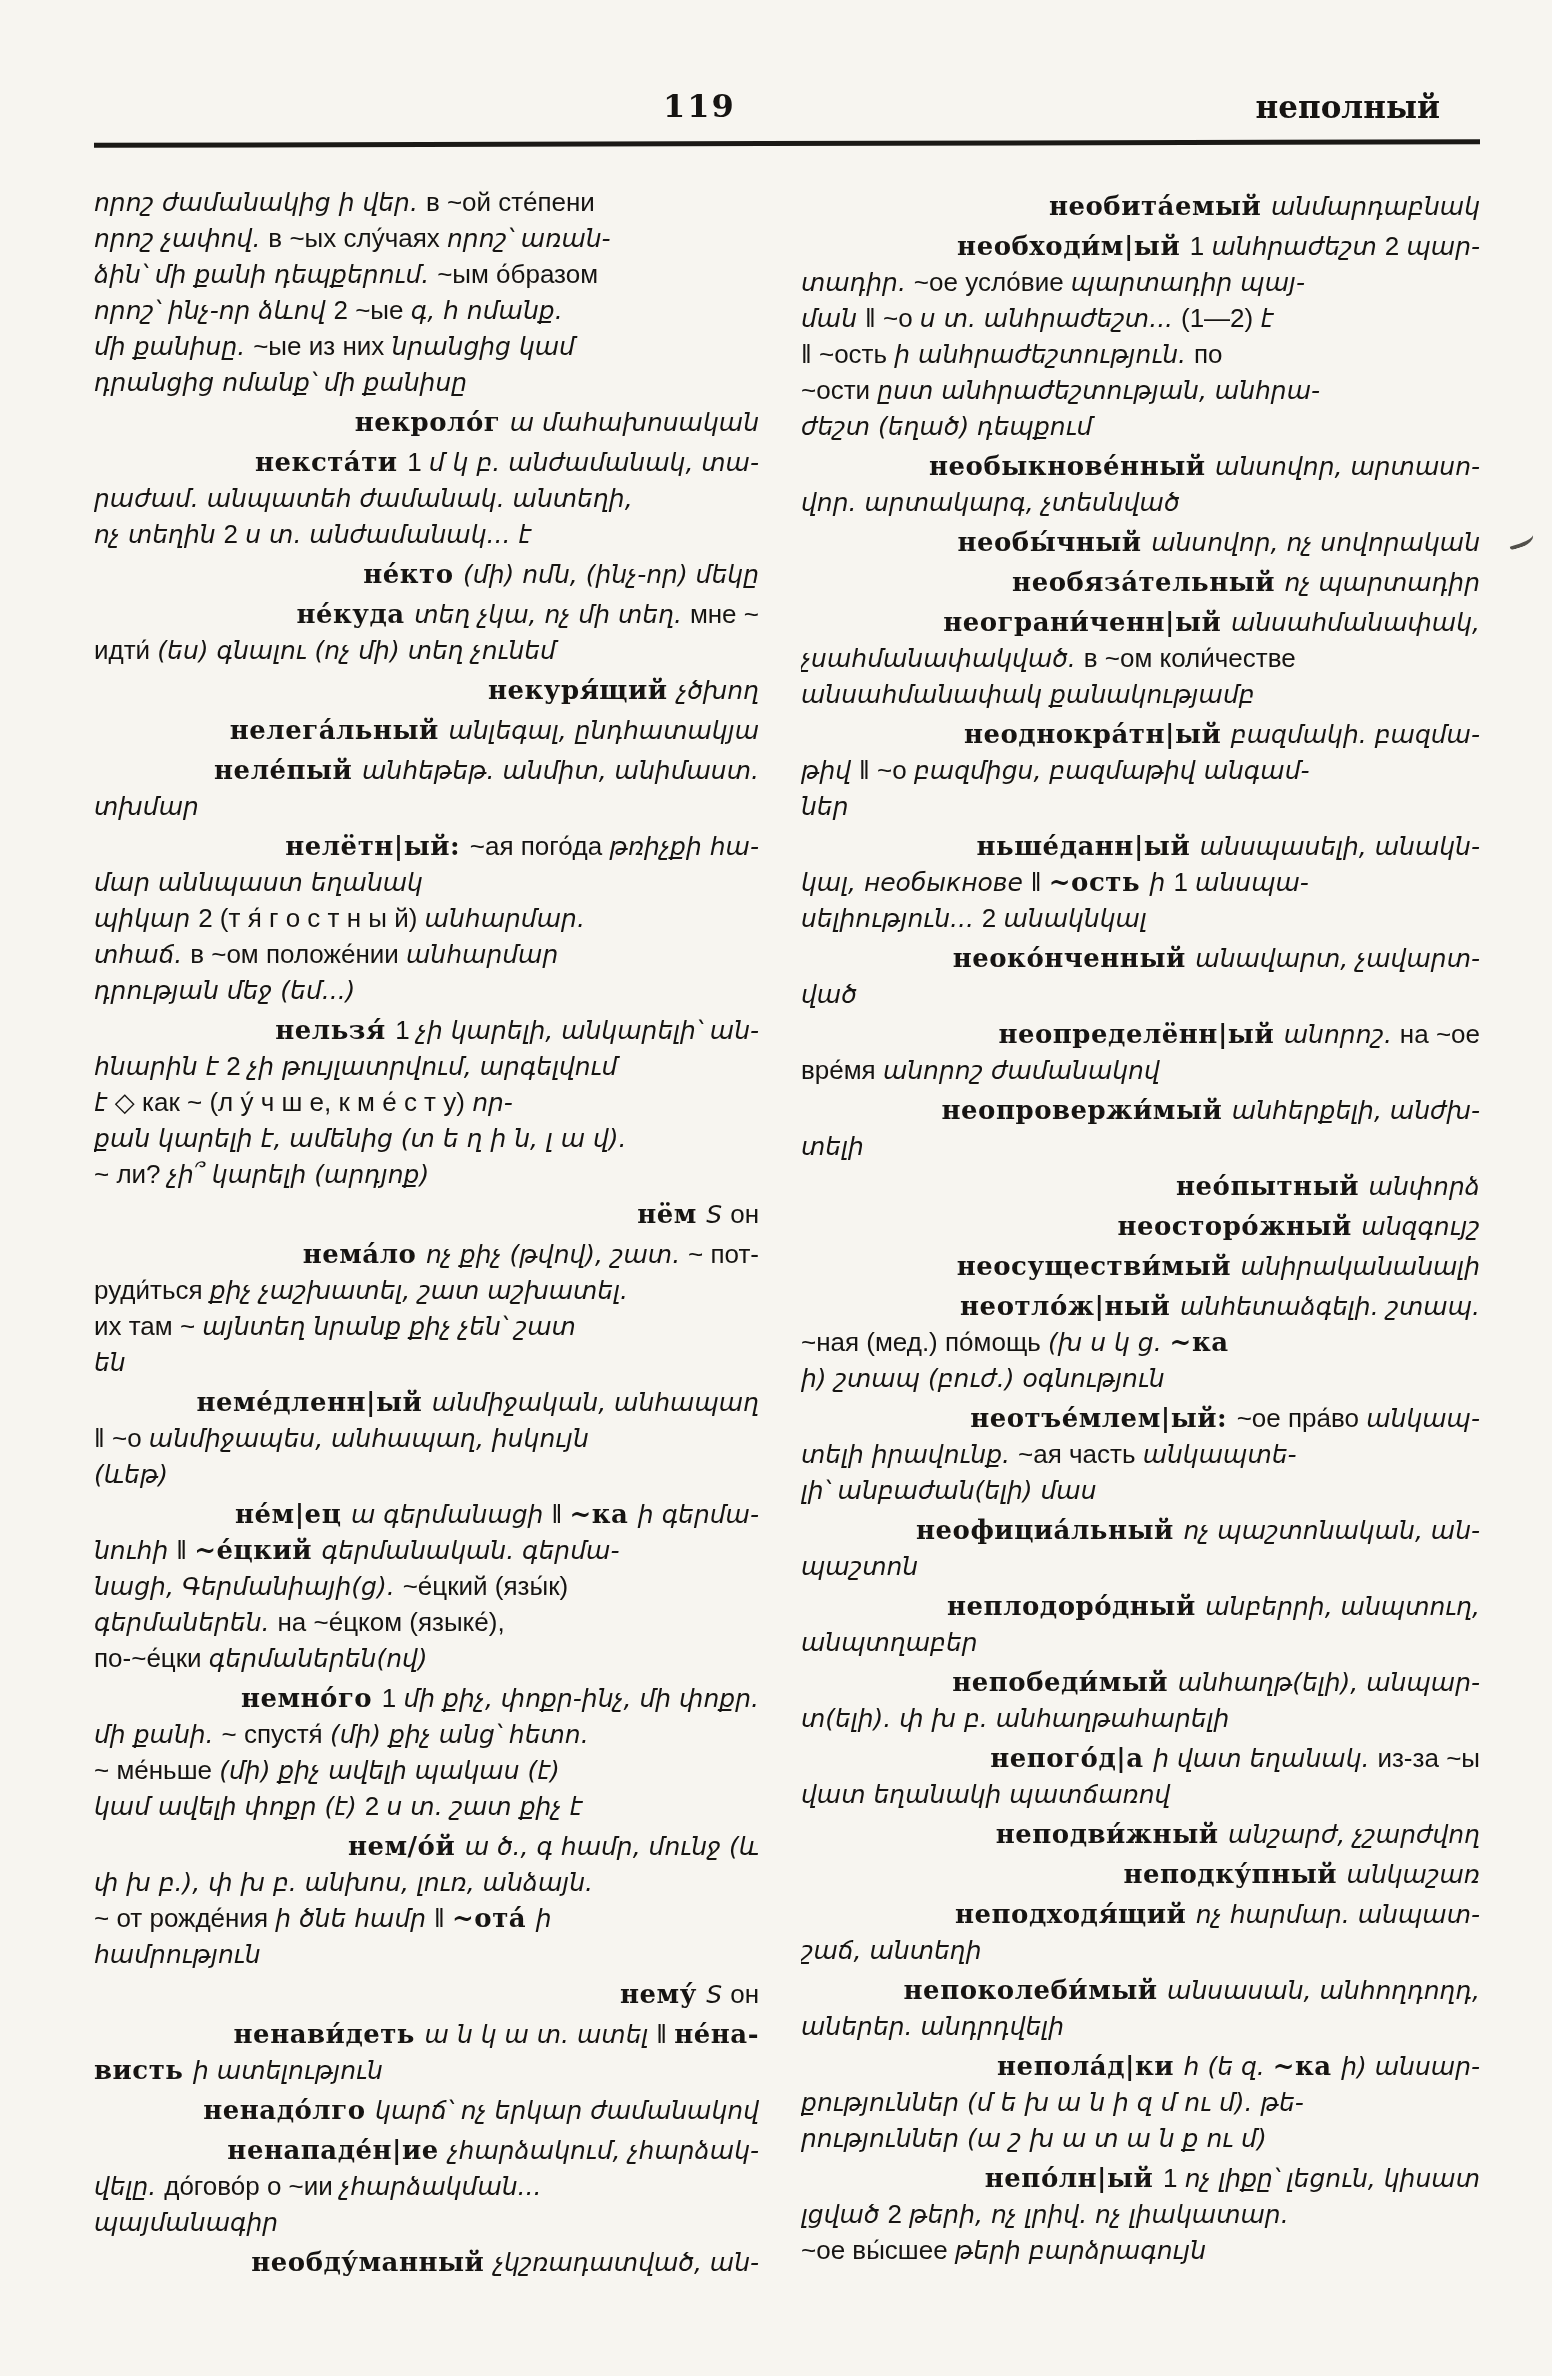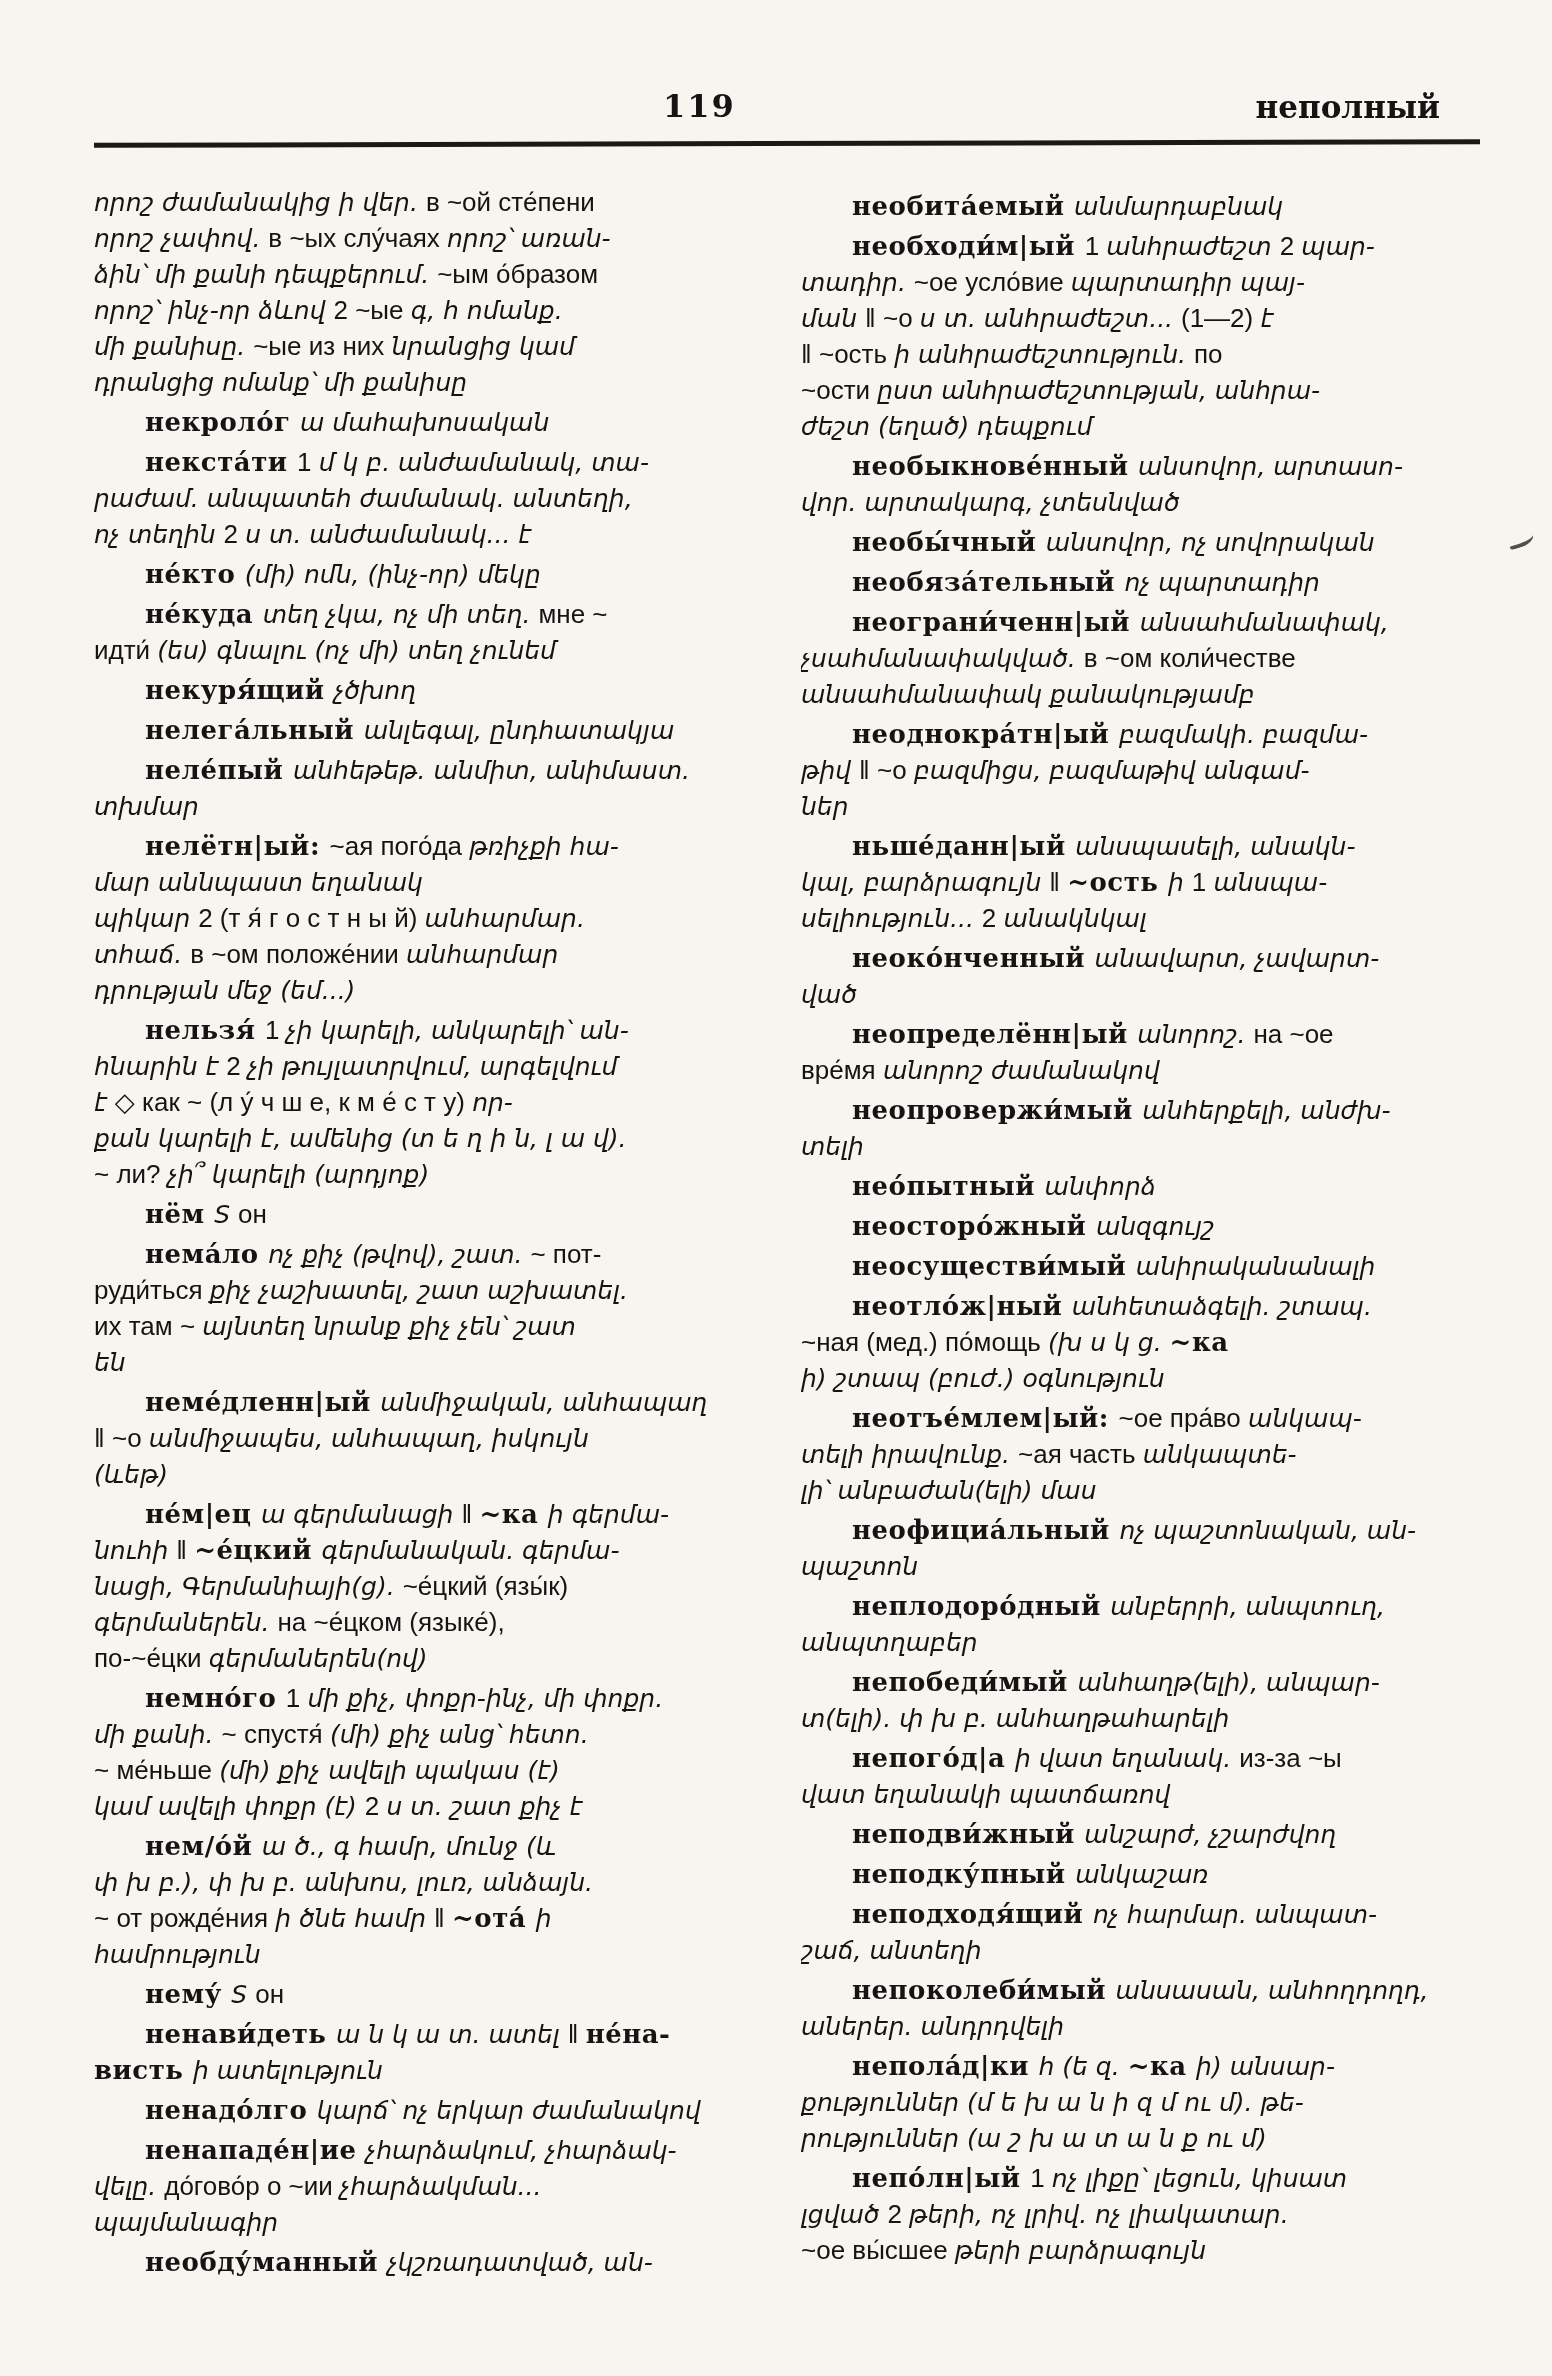--- a/index.html
+++ b/index.html
@@ -36,21 +36,21 @@
   .col{ overflow:hidden; }
   .col-left{ width:665px; }
   .col-right{ width:679px; }
   .line{
     white-space:nowrap;
     line-height:36px;
     height:36px;
     font-size:26px;
     overflow:hidden;
   }
-  .line.indent{ padding-left:51px; margin-top:4px; }
+  .line.indent{ padding-left:51px; margin-top:4px;text-align:right; }
   .seg-h{ font-weight:bold; font-family:"DejaVu Serif", serif; letter-spacing:0.5px; }
   .seg-r{ font-family:Liberation Sans, sans-serif; }
   .seg-a{ font-style:italic; font-family:"DejaVu Sans", sans-serif; font-size:25px; }
   .scan-mark{
     position:absolute; right:18px; top:533px;
     width:26px; height:10px;
     border-bottom:4px solid #2a2722;
     transform:rotate(-18deg);
     border-radius:0 0 60% 20%;
     opacity:.8;
@@ -136,21 +136,21 @@
         <div class="line"><span class="seg-a">վոր. արտակարգ, չտեսնված</span></div>
         <div class="line indent"><span class="seg-h">необы́чный </span><span class="seg-a">անսովոր, ոչ սովորական</span></div>
         <div class="line indent"><span class="seg-h">необяза́тельный </span><span class="seg-a">ոչ պարտադիր</span></div>
         <div class="line indent"><span class="seg-h">неограни́ченн|ый </span><span class="seg-a">անսահմանափակ,</span></div>
         <div class="line"><span class="seg-a">չսահմանափակված. </span><span class="seg-r">в ~ом коли́честве</span></div>
         <div class="line"><span class="seg-a">անսահմանափակ քանակությամբ</span></div>
         <div class="line indent"><span class="seg-h">неоднокра́тн|ый </span><span class="seg-a">բազմակի. բազմա-</span></div>
         <div class="line"><span class="seg-a">թիվ </span><span class="seg-r">‖ ~о </span><span class="seg-a">բազմիցս, բազմաթիվ անգամ-</span></div>
         <div class="line"><span class="seg-a">ներ</span></div>
         <div class="line indent"><span class="seg-h">ньше́данн|ый </span><span class="seg-a">անսպասելի, անակն-</span></div>
-        <div class="line"><span class="seg-a">կալ, բարձրագույն </span><span class="seg-r">‖ </span><span class="seg-h">~ость </span><span class="seg-a">ի </span><span class="seg-r">1 </span><span class="seg-a">անսպա-</span></div>
+        <div class="line"><span class="seg-a">կալ, необыкнове </span><span class="seg-r">‖ </span><span class="seg-h">~ость </span><span class="seg-a">ի </span><span class="seg-r">1 </span><span class="seg-a">անսպա-</span></div>
         <div class="line"><span class="seg-a">սելիություն... </span><span class="seg-r">2 </span><span class="seg-a">անակնկալ</span></div>
         <div class="line indent"><span class="seg-h">неоко́нченный </span><span class="seg-a">անավարտ, չավարտ-</span></div>
         <div class="line"><span class="seg-a">ված</span></div>
         <div class="line indent"><span class="seg-h">неопределённ|ый </span><span class="seg-a">անորոշ. </span><span class="seg-r">на ~ое</span></div>
         <div class="line"><span class="seg-r">вре́мя </span><span class="seg-a">անորոշ ժամանակով</span></div>
         <div class="line indent"><span class="seg-h">неопровержи́мый </span><span class="seg-a">անհերքելի, անժխ-</span></div>
         <div class="line"><span class="seg-a">տելի</span></div>
         <div class="line indent"><span class="seg-h">нео́пытный </span><span class="seg-a">անփորձ</span></div>
         <div class="line indent"><span class="seg-h">неосторо́жный </span><span class="seg-a">անզգույշ</span></div>
         <div class="line indent"><span class="seg-h">неосуществи́мый </span><span class="seg-a">անիրականանալի</span></div>

